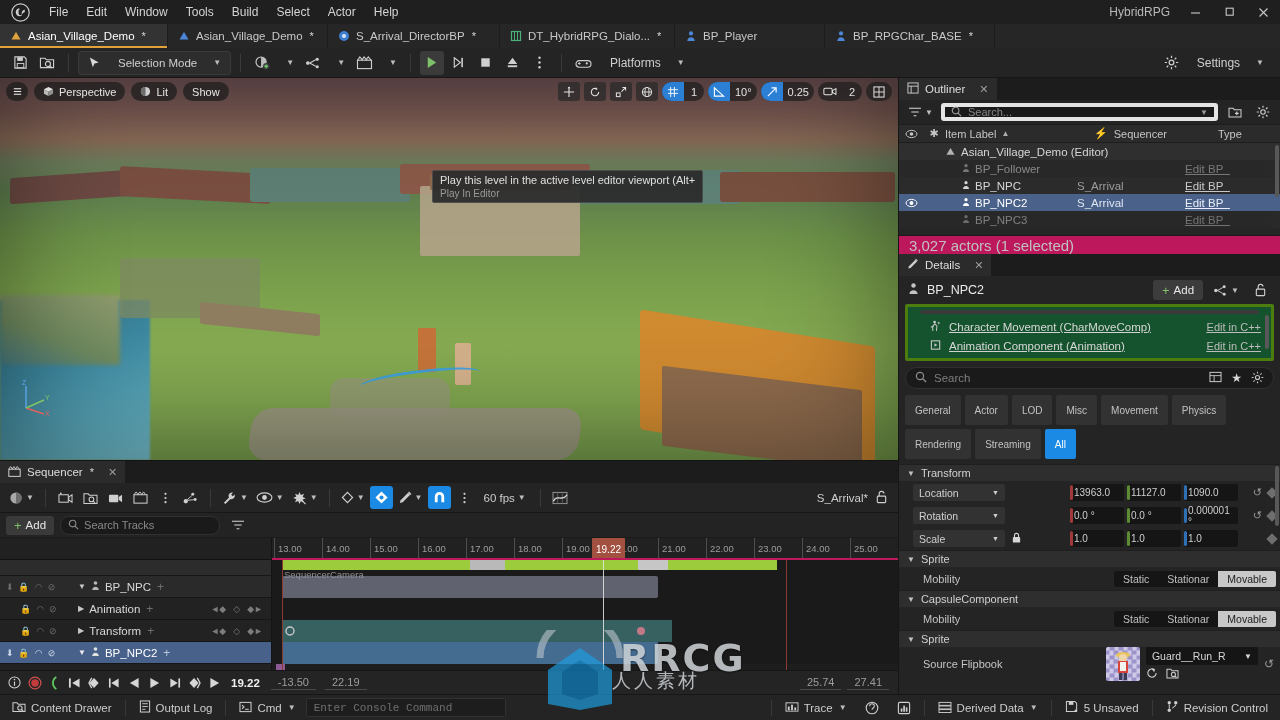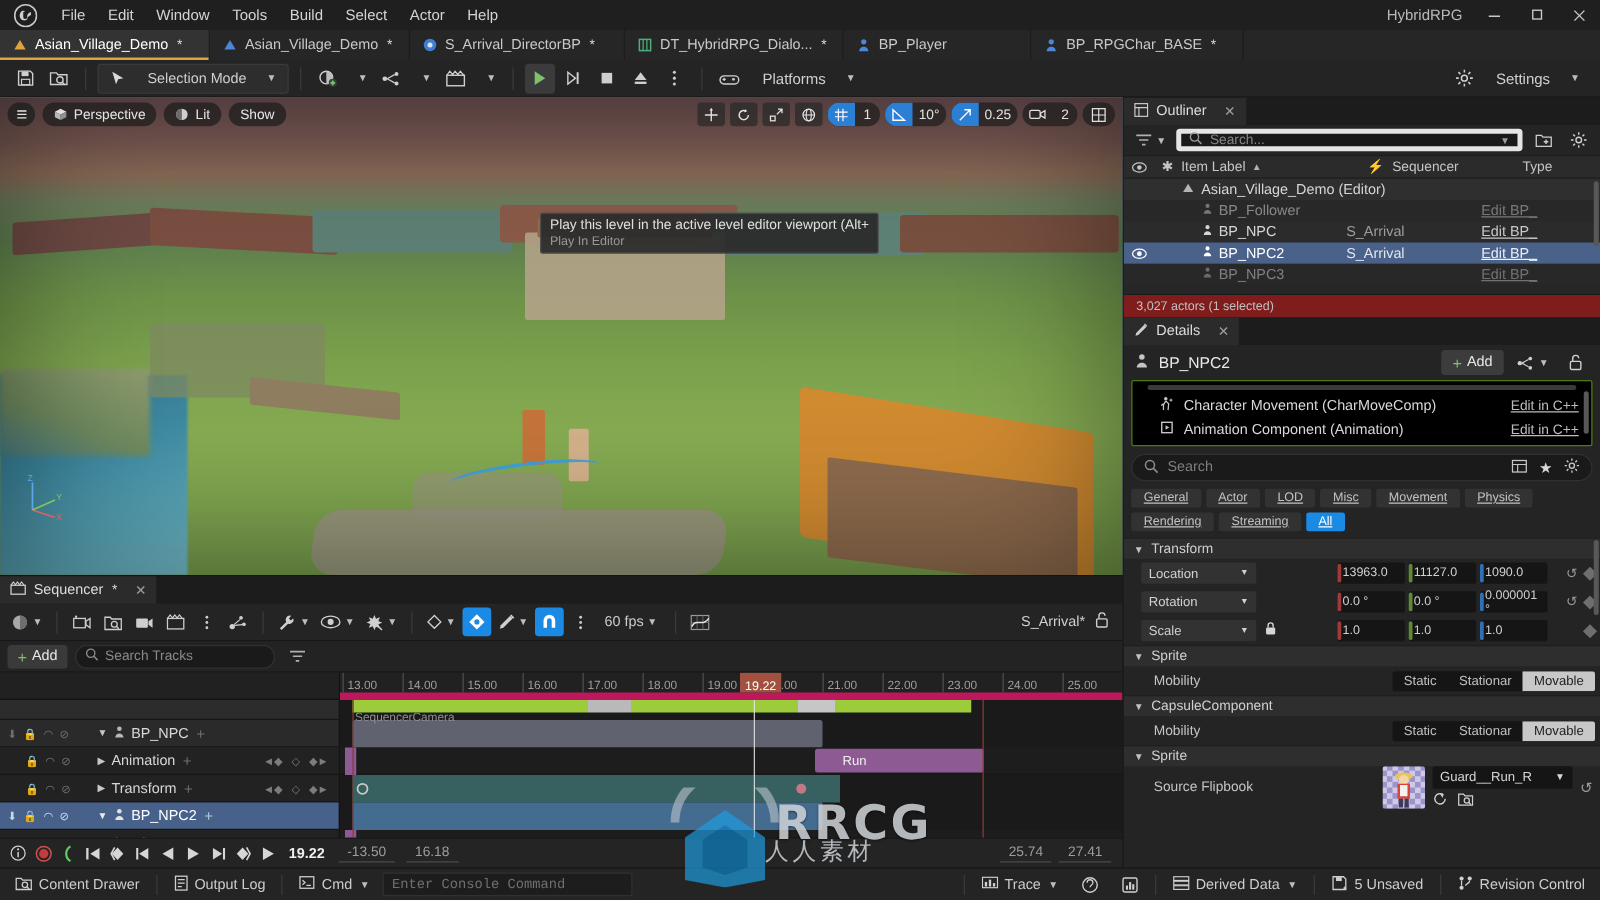--- a/index.html
+++ b/index.html
@@ -92,21 +92,21 @@
                 flex:0 0 25px; border-bottom:1px solid #1a1a1a;}
   .addbtn { height:19px; display:flex; align-items:center; gap:4px; padding:0 8px; background:#3a3a3a;
             border-radius:3px; font-size:11.5px; color:#e6e6e6;}
   .seq-search { width:160px; height:19px; background:#1a1a1a; border:1px solid #303030; border-radius:9px;
                 display:flex; align-items:center; gap:5px; padding:0 7px; color:#8a8a8a; font-size:11px;}
 
   .seq-main { flex:1 1 auto; display:flex; min-height:0; position:relative;}
   .tracklist { width:272px; flex:0 0 272px; background:#1e1e1e; border-right:1px solid #141414; overflow:hidden;}
   .timeline { flex:1 1 auto; position:relative; overflow:hidden; background:#1a1a1a;}
 
-  .ruler { height:22px; background:#212121; position:relative; border-bottom:6px solid #be185d; overflow:hidden;}
+  .ruler { height:22px; background:#212121; position:relative; border-bottom:2px solid #be185d; overflow:hidden;}
   .tick { position:absolute; top:0; height:22px; border-left:1px solid #4e4e4e; padding-left:3px;
           font-size:9.5px; color:#9d9d9d; line-height:22px;}
   .playhead-lbl { position:absolute; top:0; height:22px; background:#a2503f; color:#fff; font-size:10px;
                   display:flex; align-items:center; padding:0 4px; border-radius:1px; z-index:4;}
   .playline { position:absolute; top:0; bottom:0; width:1px; background:#e8e8e8; z-index:5; opacity:.85;}
   .redline { position:absolute; top:0; bottom:0; width:1px; background:#8c3b32; z-index:3;}
 
   .trow { height:22px; display:flex; align-items:center; border-bottom:1px solid #161616; position:relative;}
   .trow.obj { background:#2a2a2a;}
   .trow.sub { background:#222222;}
@@ -129,37 +129,37 @@
   .rpanel-head { height:22px; background:#1c1c1c; display:flex; align-items:flex-end; flex:0 0 22px;}
   .outliner { display:flex; flex-direction:column; flex:0 0 176px; background:#242424;}
   .ol-toolbar { height:24px; display:flex; align-items:center; gap:5px; padding:0 6px; flex:0 0 24px; background:#242424;}
   .ol-search { flex:1 1 auto; height:18px; background:#1a1a1a; border:4px solid #e5e5e5; border-radius:3px;
                display:flex; align-items:center; gap:6px; padding:0 6px; color:#868686; font-size:11px;}
   .ol-cols { height:19px; background:#2b2b2b; display:flex; align-items:center; font-size:11px; color:#c6c6c6;
              border-top:1px solid #1d1d1d; border-bottom:1px solid #1d1d1d; flex:0 0 19px;}
   .olrow { height:17px; display:flex; align-items:center; font-size:11.5px; color:#d6d6d6; position:relative;}
   .olrow.sel { background:#4e6party;}
   .olrow.sel { background:#4a6189;}
-  .ol-status { height:19px; background:#7f1d1d; display:flex; align-items:center; padding:0 10px;
-               font-size:10px; color:#c0c0c0; border-top:1px solid #1b1b1b; flex:0 0 19px;}
+  .ol-status { height:19px; background:#be185d; display:flex; align-items:center; padding:0 10px;
+               font-size:15px; color:#c0c0c0; border-top:1px solid #1b1b1b; flex:0 0 19px;}
 
   .details { flex:1 1 auto; display:flex; flex-direction:column; background:#242424; min-height:0;}
   .det-head { height:28px; display:flex; align-items:center; gap:7px; padding:0 8px; flex:0 0 28px;}
   .det-title { font-size:12.5px; color:#eaeaea;}
   .addbtn2 { margin-left:auto; height:20px; display:flex; align-items:center; gap:4px; padding:0 9px;
              background:#3c3c3c; border-radius:3px; font-size:11.5px; color:#e8e8e8;}
-  .comp-list { background:#000000; border:1px solid #4d7c0f; margin:0 6px; border-radius:2px; padding:3px 0;
-               position:relative;}
+  .comp-list { background:#14532d; border:3px solid #4d7c0f; margin:0 6px; border-radius:2px; padding:3px 0;
+               position:relative;text-decoration:underline;}
   .comp-row { height:19px; display:flex; align-items:center; gap:7px; padding:0 10px 0 22px; font-size:11.5px; color:#d8d8d8;}
   .cpp { margin-left:auto; color:#bdbdbd; font-size:11px; text-decoration:underline;}
   .det-search { height:22px; margin:6px 6px 4px; background:#1a1a1a; border:1px solid #303030; border-radius:11px;
                 display:flex; align-items:center; gap:7px; padding:0 9px; color:#7e7e7e; font-size:11.5px;}
   .chips { display:flex; flex-wrap:wrap; gap:4px; padding:2px 6px 5px;}
-  .chip { height:15px; padding:0 10px; background:#323232; border-radius:2px; font-size:10px; color:#c2c2c2;
-          display:flex; align-items:center;text-decoration:underline;}
+  .chip { height:30px; padding:0 10px; background:#323232; border-radius:2px; font-size:10px; color:#c2c2c2;
+          display:flex; align-items:center;}
   .chip.on { background:#1a8ae5; color:#fff;}
   .sect { height:17px; background:#2e2e2e; display:flex; align-items:center; gap:6px; padding:0 8px;
           font-size:11px; color:#d0d0d0; border-top:1px solid #1e1e1e;}
   .prow { height:23px; display:flex; align-items:center; padding:0 4px 0 14px; font-size:11px; color:#c4c4c4;}
   .plabel-box { width:92px; height:17px; background:#323232; border-radius:2px; display:flex; align-items:center;
                 justify-content:space-between; padding:0 6px; font-size:10.5px; color:#d0d0d0;}
   .vecs { margin-left:auto; display:flex; gap:3px; }
   .vfield { width:54px; height:17px; background:#151515; border-radius:2px; display:flex; align-items:center;
             padding:0 4px; font-size:10px; color:#cfcfcf; position:relative;}
   .vfield::before { content:""; position:absolute; left:0; top:1px; bottom:1px; width:3px; border-radius:2px;}
@@ -823,26 +823,20 @@
               <div class="playhead-lbl" style="left:320px">19.22</div>
             </div>
 
             <div style="position:relative;height:100%">
 
               <div style="position:absolute;left:10px;top:0;width:495px;height:10px;background:linear-gradient(90deg,#9ccb3b 0 38%,#b9b9b9 38% 45%,#9ccb3b 45% 72%,#c6c6c6 72% 78%,#9ccb3b 78% 100%);"></div>
               <div style="position:absolute;left:12px;top:9px;font-size:9.5px;color:#8f8f8f">SequencerCamera</div>
 
               <div class="lane" style="top:16px;height:22px;background:#8d8fa6;opacity:.62;left:10px;right:240px;border-radius:2px"></div>
 
-              <div class="lane" style="top:38px;height:22px;background:#1d1d1d;border-bottom:1px solid #171717">
-                <div style="position:absolute;left:4px;top:0;width:9px;height:22px;background:#8e5a94;"></div>
-                <div class="clip" style="left:380px;top:1px;width:135px;height:19px;background:#8e5a94;">
-                  <span style="position:absolute;left:22px">Run</span>
-                </div>
-              </div>
 
               <div class="lane" style="top:60px;height:22px;background:#3d6d6d;opacity:.85;left:10px;right:226px;">
                 <svg width="100%" height="22" style="display:block">
                   <circle cx="8" cy="11" r="4" fill="none" stroke="#e8e8e8" stroke-width="1.4"></circle>
                   <circle cx="359" cy="11" r="4" fill="#e08a9a"></circle>
                   <circle cx="457" cy="11" r="4" fill="none" stroke="#e8e8e8" stroke-width="1.4"></circle>
                   <line x1="461" y1="11" x2="481" y2="11" stroke="#e8e8e8" stroke-width="1.2"></line>
                   <circle cx="485" cy="11" r="4" fill="none" stroke="#e8e8e8" stroke-width="1.4"></circle>
                 </svg>
               </div>
@@ -919,21 +913,21 @@
                 <path d="M10 1 L13 6.5 L10 12" fill="none" stroke="#d6d6d6" stroke-width="1.4"></path>
               </svg>
           </div>
           <div class="tp">
             <svg width="13" height="12" viewBox="0 0 14 13">
                 <path d="M2.5 1 L12 6.5 L2.5 12 Z" fill="#d6d6d6"></path>
               </svg>
           </div>
           <div style="font-size:11.5px;color:#efefef;font-weight:bold;padding:0 5px">19.22</div>
           <div class="numfield">-13.50</div>
-          <div class="numfield">16.18</div>
+          <div class="numfield">22.19</div>
           <div style="margin-left:auto;display:flex;align-items:center">
             <div class="numfield">25.74</div>
             <div class="numfield">27.41</div>
           </div>
         </div>
       </div>
     </div>
 
     <div class="rightcol">
 

